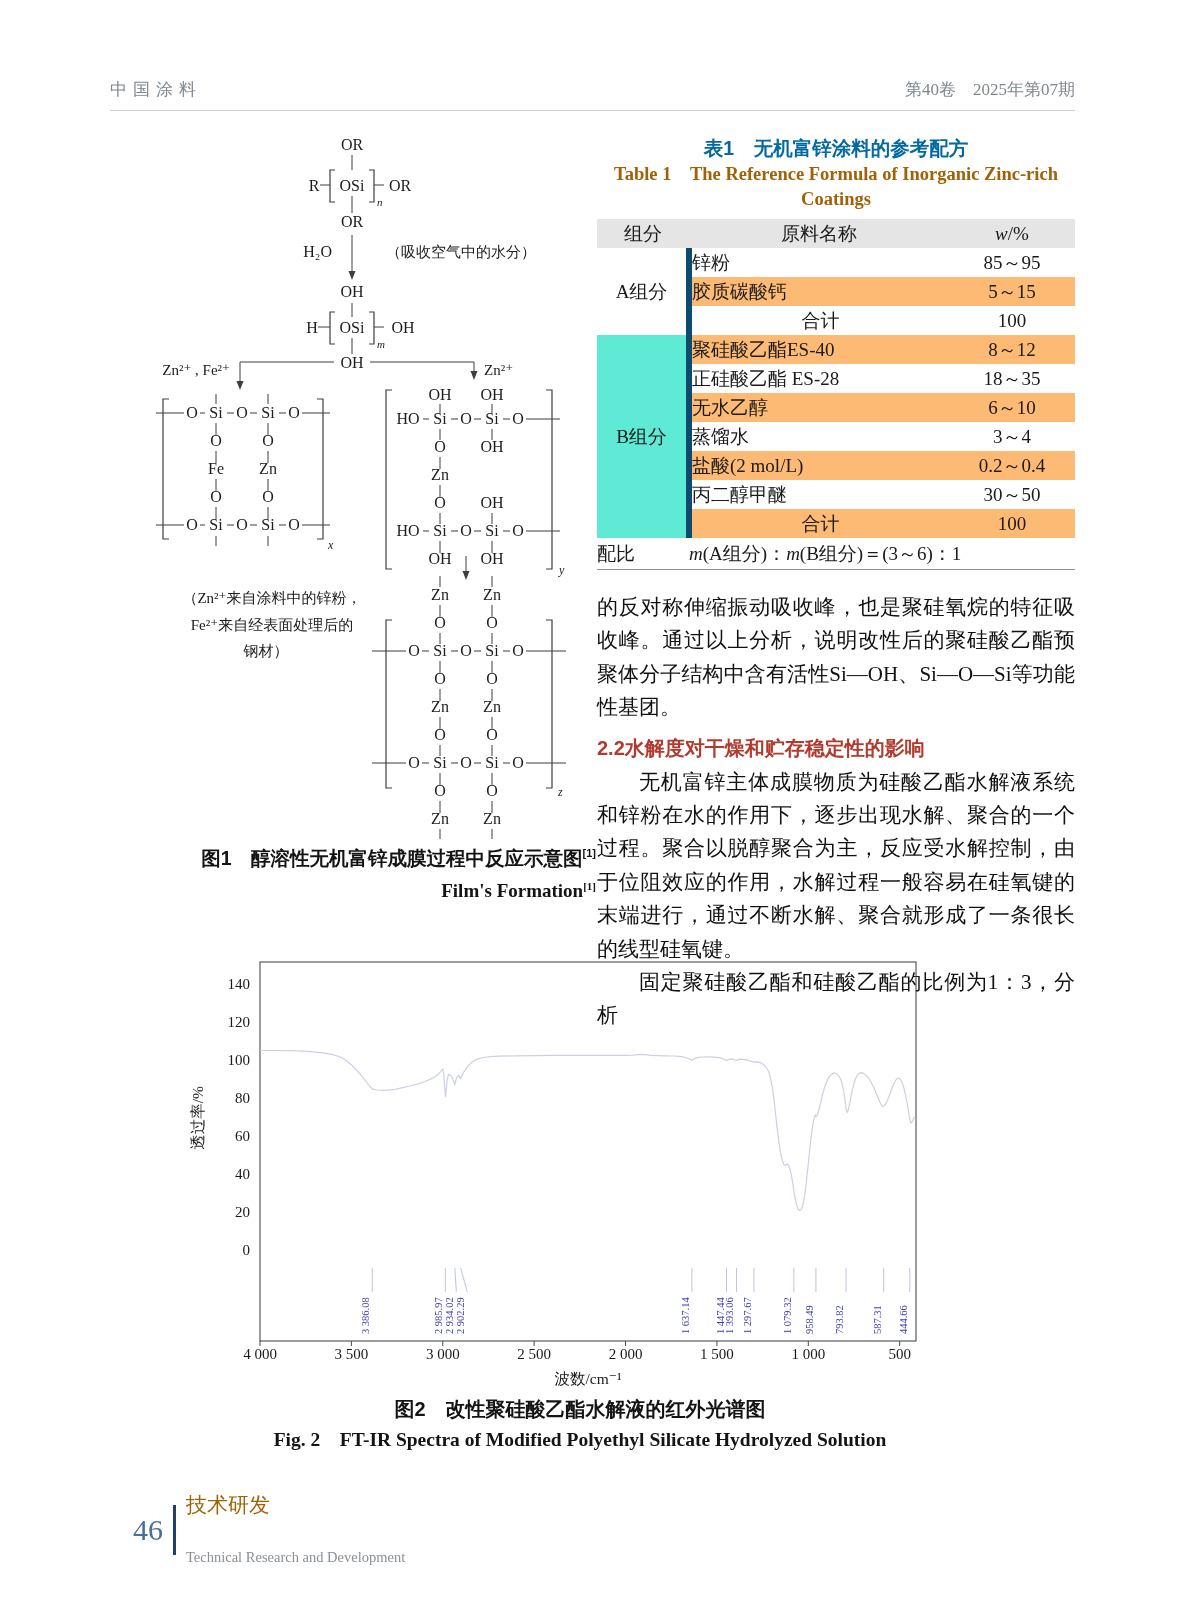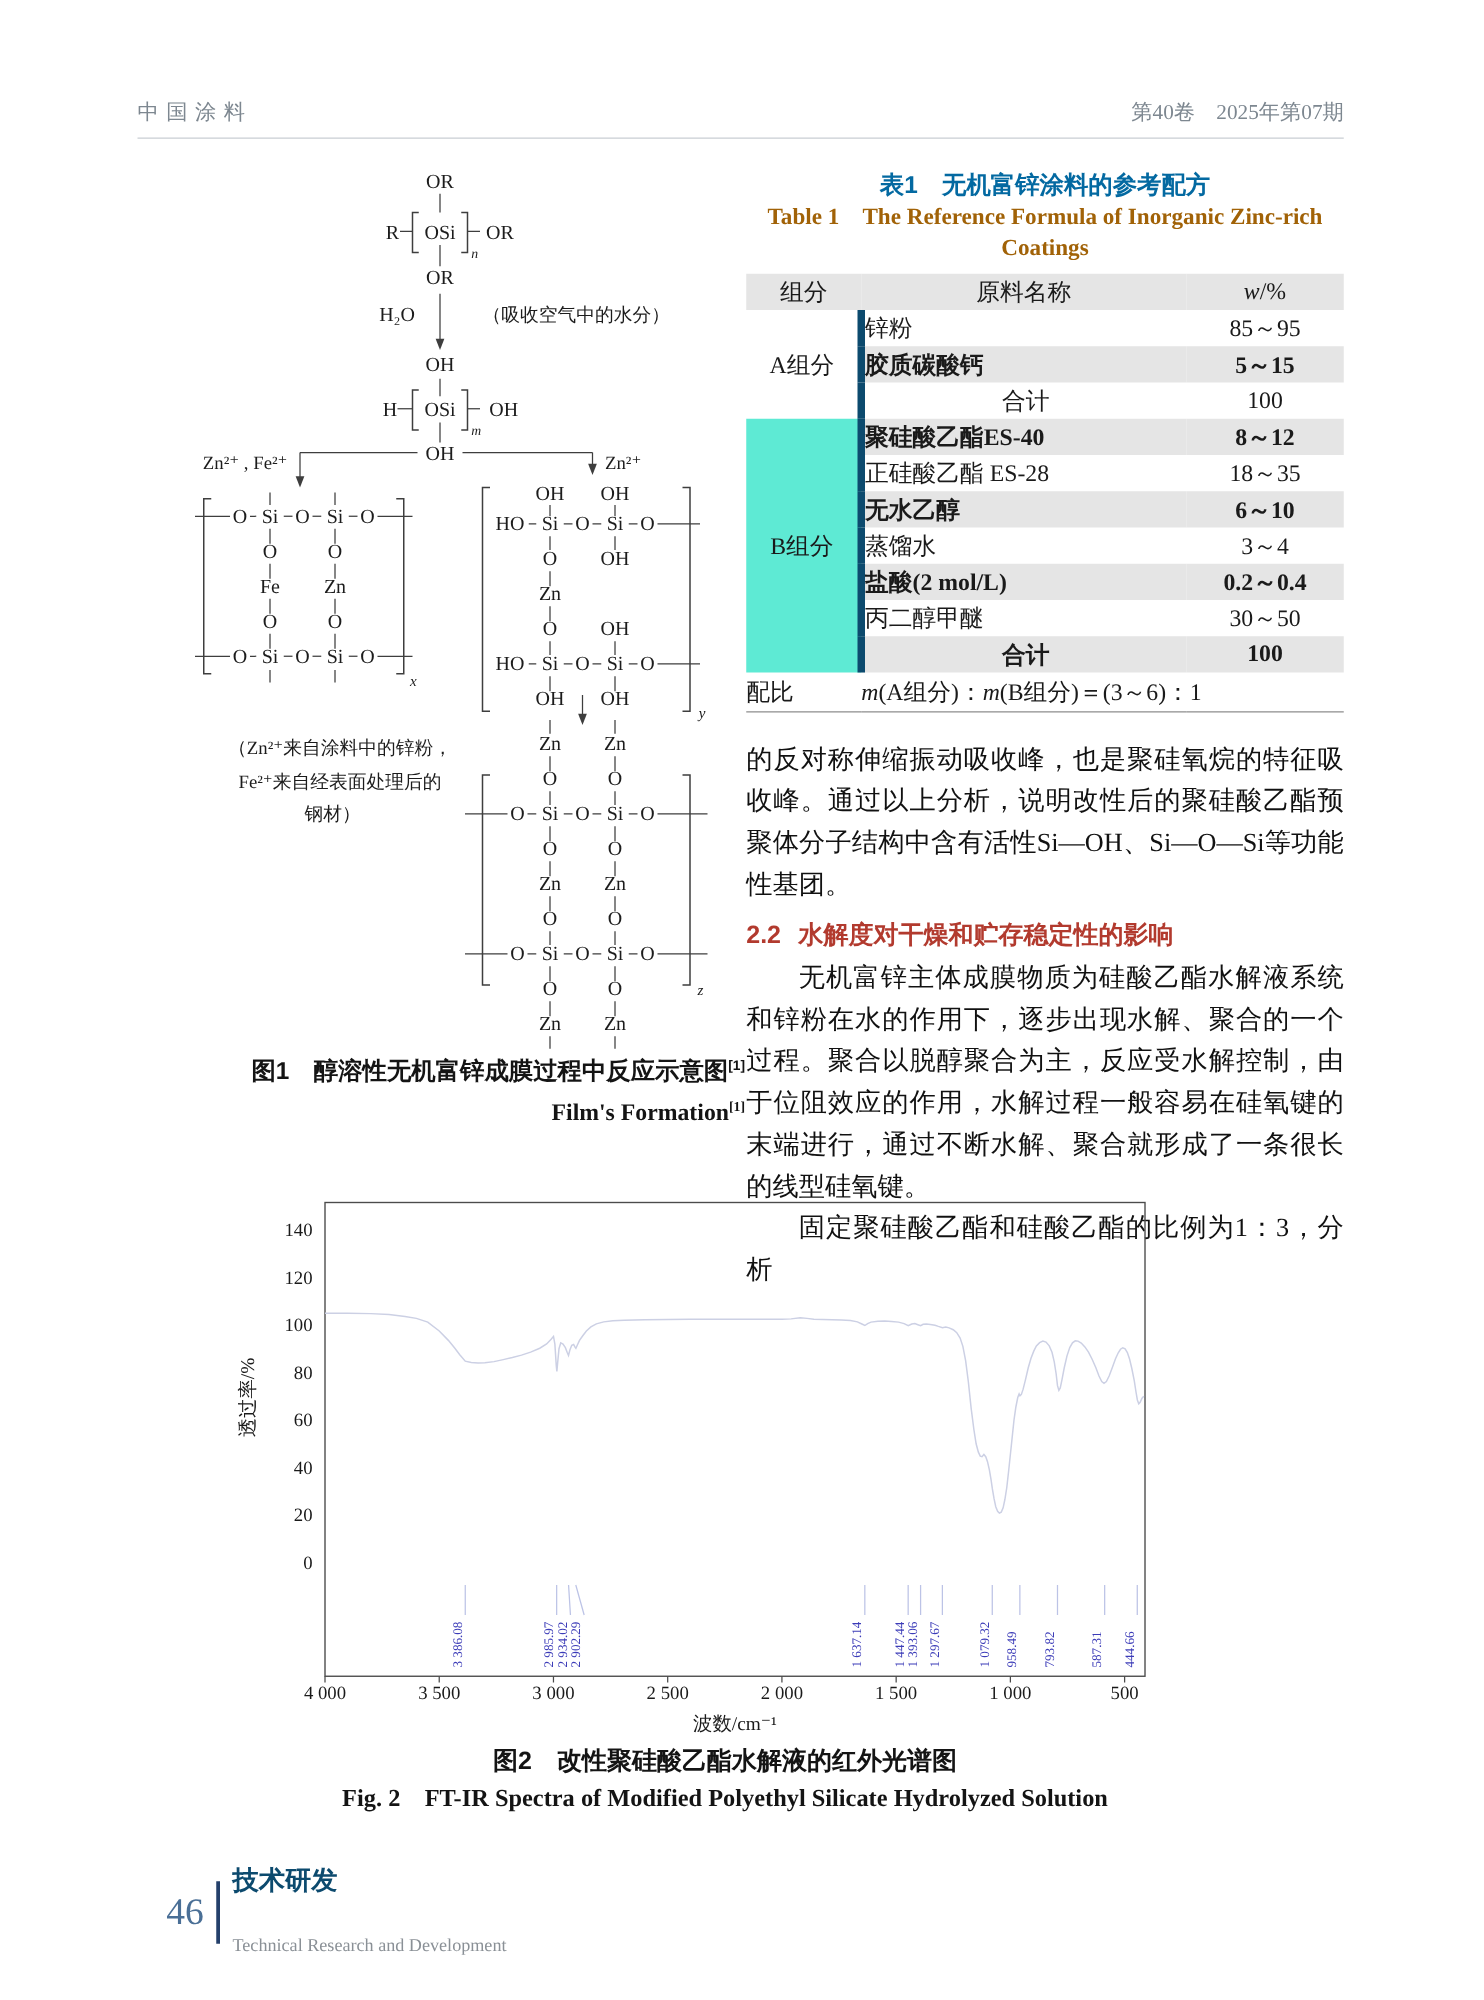--- a/index.html
+++ b/index.html
@@ -20,45 +20,45 @@
   
   .rightcol{position:absolute;left:597px;top:136px;width:478px;}
   .tbl-title-zh{text-align:center;font-family:"Liberation Sans","DejaVu Sans",sans-serif;
                 font-weight:bold;font-size:19.5px;line-height:25px;color:#0369a1;}
   .tbl-title-en{text-align:center;font-weight:bold;font-size:18.5px;line-height:25px;color:#a16207;margin-top:1px;}
   table.t1{border-collapse:collapse;width:100%;margin-top:7px;font-size:19px;}
   table.t1 td{height:29px;padding:0;vertical-align:middle;}
   td.hdr{background:#e5e5e5;text-align:center;}
   td.gcell{text-align:center;}
   td.gpink{background:#5eead4;}
-  td.p{background:#e5e5e5;font-weight:bold;}
+  td.p{background:#fdba74;}
   td.nm{padding-left:48px;}
   td.ctr{text-align:center;}
   td.val{text-align:center;}
   td.gut{border-left:6px solid #0c4a6e;margin-top:20px;}
   tr.ratio td{height:31px;border-bottom:1.6px solid #8d8d8d;}
   td.ratiolabel{padding-left:12px;}
   td.ratioval{padding-left:12px;}
   .para{width:478px;font-size:21px;line-height:33.4px;text-align:justify;margin:0;color:#111;}
   .para.first{margin-top:21px;}
   .para.indent{text-indent:2em;}
-  .sec{display:flex;gap:14px;margin:7px 0 2px 0;
+  .sec{display:flex;margin:7px 0 2px 0;
        font-family:"Liberation Sans","DejaVu Sans",sans-serif;
        font-weight:bold;font-size:20px;line-height:32px;color:#b23a2e;text-align:right;}
   
   #fig2{position:absolute;left:186px;top:938px;}
   .fig2cap{position:absolute;left:150px;top:1396px;width:860px;text-align:center;}
   .fig2cap .capzh{font-size:20px;line-height:27px;}
   .fig2cap .capen{font-size:19.5px;line-height:27px;margin-top:3px;}
   
   .pagefoot{position:absolute;left:133px;top:1492px;display:flex;align-items:center;}
   .pageno{font-size:30px;color:#4a6f96;margin-right:10px;}
   .footbar{width:3px;height:50px;background:#24406b;margin-right:10px;}
-  .footzh{font-family:"Liberation Sans","DejaVu Sans",sans-serif;font-weight:bold;
-          font-size:21px;color:#0c4a6e;line-height:26px;}
+  .footzh{font-family:"Liberation Sans","DejaVu Sans",sans-serif;font-weight:normal;
+          font-size:21px;color:#a16207;line-height:26px;}
   .footen{font-size:14.5px;color:#8a9096;line-height:20px;margin-top:29px;}
 </style>
 </head>
 <body>
 
 <div class="page">
 
   <div class="pagehead">
     <span class="jname">中国涂料</span>
     <span class="issue">第40卷　2025年第07期</span>

